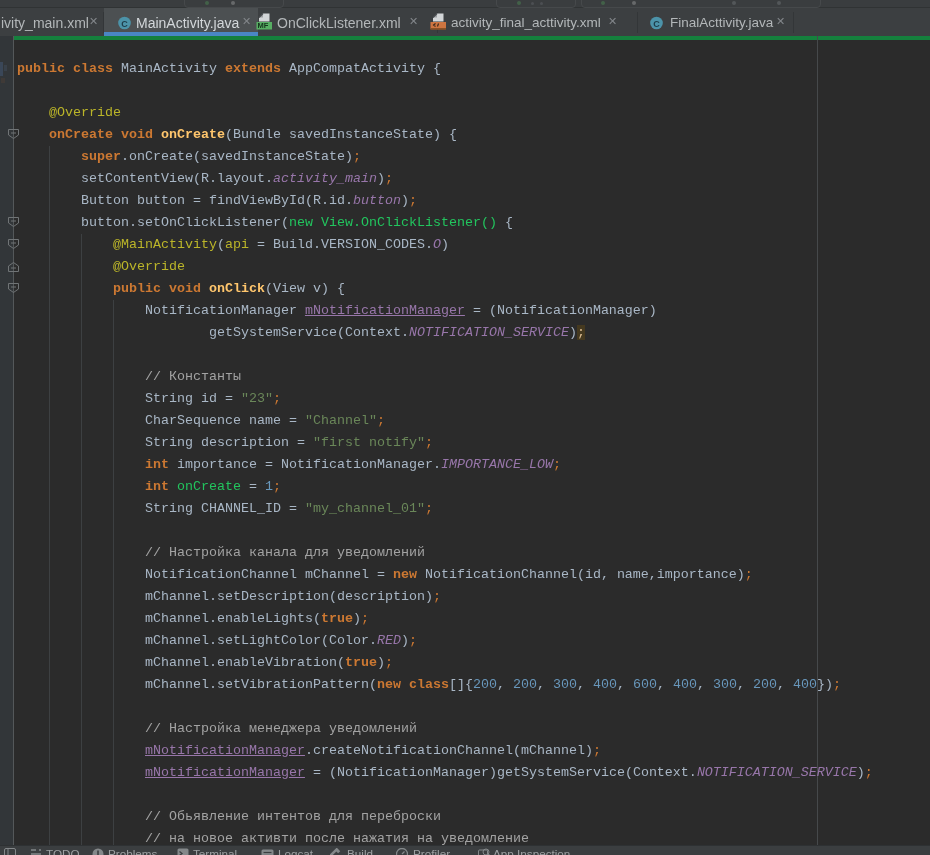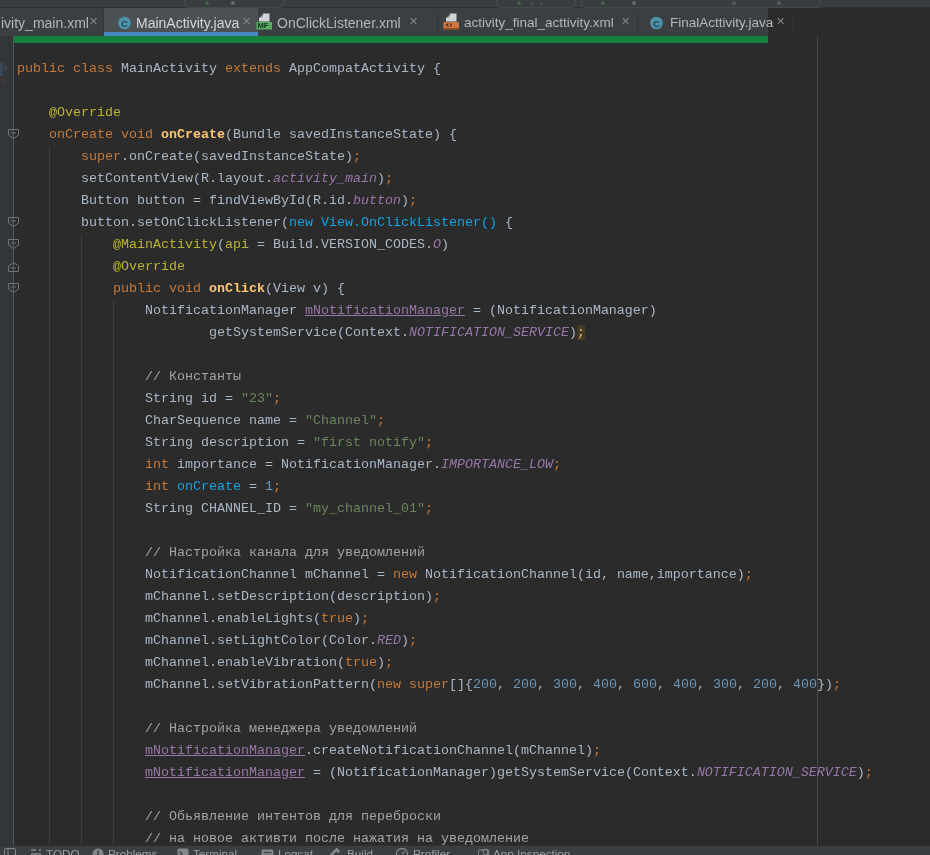--- a/index.html
+++ b/index.html
@@ -1,38 +1,38 @@
 <!DOCTYPE html>
 <html><head><meta charset="utf-8"><style>
 html,body{margin:0;padding:0}
 body{position:relative;width:930px;height:855px;background:#2b2b2b;overflow:hidden;font-family:"Liberation Sans",sans-serif}
 #topstrip{position:absolute;left:0;top:0;width:930px;height:8px;background:#3a3d3f;border-bottom:1px solid #303334;box-sizing:border-box}
 .tbtn{position:absolute;top:-13px;height:19px;border:1px solid #46494b;border-radius:4px}
 .dot{position:absolute;border-radius:50%;width:4px;height:4px}
-#tabbar{position:absolute;left:0;top:8px;width:768px;height:28px;background:#3c3f41;border-bottom:7px solid #15803d;box-sizing:content-box}
+#tabbar{position:absolute;left:0;top:8px;width:930px;height:28px;background:#3c3f41;border-bottom:4px solid #15803d;box-sizing:content-box}
 .tab{position:absolute;top:0;height:28px}
 .tab .lbl{position:absolute;top:6.5px;font-size:14px;color:#b3b7b9;white-space:nowrap}
 .tab .x{position:absolute;top:7px;font-size:11px;color:#82868a}
 .sel{background:#4c5052}
 #underline{position:absolute;left:104px;top:32px;width:154px;height:4px;background:#4a86c4}
 .sep{position:absolute;top:4px;width:1px;height:21px;background:#333638}
 #gutter{position:absolute;left:0;top:36px;width:13px;height:809px;background:#323639}
 #gsep{position:absolute;left:13px;top:36px;width:1px;height:809px;background:#54585a}
 .guide{position:absolute;width:1px;background:#3d4042}
 #margin{position:absolute;left:817px;top:36px;width:1px;height:809px;background:#46494b}
 pre.code{position:absolute;left:17px;top:58px;margin:0;font-family:"Liberation Mono",monospace;font-size:13.33px;line-height:22px;color:#a9b7c6;white-space:pre}
-pre.code .k{color:#cc7832;font-weight:normal}
+pre.code .k{color:#cc7832;font-weight:bold}
 pre.code .m{color:#ffc66d;font-weight:bold}
 pre.code .a{color:#bbb529}
 pre.code .s{color:#6a8759}
 pre.code .c{color:#a3a3a3}
 pre.code .n{color:#6897bb}
 pre.code .f{color:#9876aa;font-style:italic}
 pre.code .u{color:#9876aa;text-decoration:underline}
-pre.code .d{color:#0ea5e9}
+pre.code .d{color:#22c55e}
 pre.code .sc{color:#cc7832}
 .fold{position:absolute;left:7px}
 #statusbar{position:absolute;left:0;top:845px;width:930px;height:10px;background:#3b3e40;border-top:1px solid #2e3133;box-sizing:content-box}
 .sbit{position:absolute;top:1px;font-size:11.7px;color:#9da0a2;white-space:nowrap}
 .sbic{position:absolute;top:2px}
 </style></head>
 <body>
 <div id="topstrip">
   <div class="tbtn" style="left:184px;width:98px"></div>
   <div class="tbtn" style="left:496px;width:78px"></div>
@@ -66,21 +66,21 @@
       <path d="M7 0.5 H13.5 V8.5 H3 V4.5 Z" fill="#d2d5d7"></path>
       <path d="M7 0.5 L3 4.5 H7 Z" fill="#9da1a3"></path>
       <line x1="7" y1="0.5" x2="3" y2="4.5" stroke="#43474a" stroke-width="1.2"></line>
       <rect x="0.5" y="9" width="15.5" height="7.5" fill="#57ae63"></rect>
       <text x="7" y="15.2" text-anchor="middle" font-size="7.5" font-weight="bold" fill="#16341e" font-family="Liberation Sans">MF</text>
       </svg>
     <span class="lbl" style="left:31px">OnClickListener.xml</span>
       <span class="x" style="left:163px">✕</span>
     </div>
   <div class="sep" style="left:437px"></div>
-  <div class="tab" style="left:437px;width:200px">
+  <div class="tab" style="left:424px;width:200px">
     <svg style="position:absolute;left:6px;top:5px" width="17" height="17">
       <path d="M7 0.5 H13.5 V8.5 H3 V4.5 Z" fill="#d2d5d7"></path>
       <path d="M7 0.5 L3 4.5 H7 Z" fill="#9da1a3"></path>
       <line x1="7" y1="0.5" x2="3" y2="4.5" stroke="#43474a" stroke-width="1.2"></line>
       <rect x="0.5" y="9" width="15.5" height="7" fill="#cf7540"></rect>
       <rect x="0.5" y="15" width="15.5" height="1.8" fill="#8a5126"></rect>
       <path d="M5.5 10.5 L3.5 12 L5.5 13.5" fill="none" stroke="#36281c" stroke-width="1.1"></path>
       <line x1="8.5" y1="10.5" x2="7.5" y2="13.5" stroke="#36281c" stroke-width="1.1"></line>
       </svg>
     <span class="lbl" style="left:27px;font-size:13.5px;top:7px">activity_final_acttivity.xml</span>
@@ -148,21 +148,21 @@
                 <span class="k">int</span> importance = NotificationManager.<span class="f">IMPORTANCE_LOW</span><span class="sc">;</span>
                 <span class="k">int</span> <span class="d">onCreate</span> = <span class="n">1</span><span class="sc">;</span>
                 String CHANNEL_ID = <span class="s">"my_channel_01"</span><span class="sc">;</span>
 
                 <span class="c">// Настройка канала для уведомлений</span>
                 NotificationChannel mChannel = <span class="k">new</span> NotificationChannel(id, name,importance)<span class="sc">;</span>
                 mChannel.setDescription(description)<span class="sc">;</span>
                 mChannel.enableLights(<span class="k">true</span>)<span class="sc">;</span>
                 mChannel.setLightColor(Color.<span class="f">RED</span>)<span class="sc">;</span>
                 mChannel.enableVibration(<span class="k">true</span>)<span class="sc">;</span>
-                mChannel.setVibrationPattern(<span class="k">new super</span>[]{<span class="n">200</span>, <span class="n">200</span>, <span class="n">300</span>, <span class="n">400</span>, <span class="n">600</span>, <span class="n">400</span>, <span class="n">300</span>, <span class="n">200</span>, <span class="n">400</span>})<span class="sc">;</span>
+                mChannel.setVibrationPattern(<span class="k">new class</span>[]{<span class="n">200</span>, <span class="n">200</span>, <span class="n">300</span>, <span class="n">400</span>, <span class="n">600</span>, <span class="n">400</span>, <span class="n">300</span>, <span class="n">200</span>, <span class="n">400</span>})<span class="sc">;</span>
 
                 <span class="c">// Настройка менеджера уведомлений</span>
                 <span class="u">mNotificationManager</span>.createNotificationChannel(mChannel)<span class="sc">;</span>
                 <span class="u">mNotificationManager</span> = (NotificationManager)getSystemService(Context.<span class="f">NOTIFICATION_SERVICE</span>)<span class="sc">;</span>
 
                 <span class="c">// Обьявление интентов для переброски</span>
                 <span class="c">// на новое активти после нажатия на уведомление</span></pre>
 <div id="statusbar">
   <svg class="sbic" style="left:4px" width="12" height="12">
       <rect x="0.5" y="0.5" width="11" height="11" rx="1.5" fill="none" stroke="#84888a"></rect>

